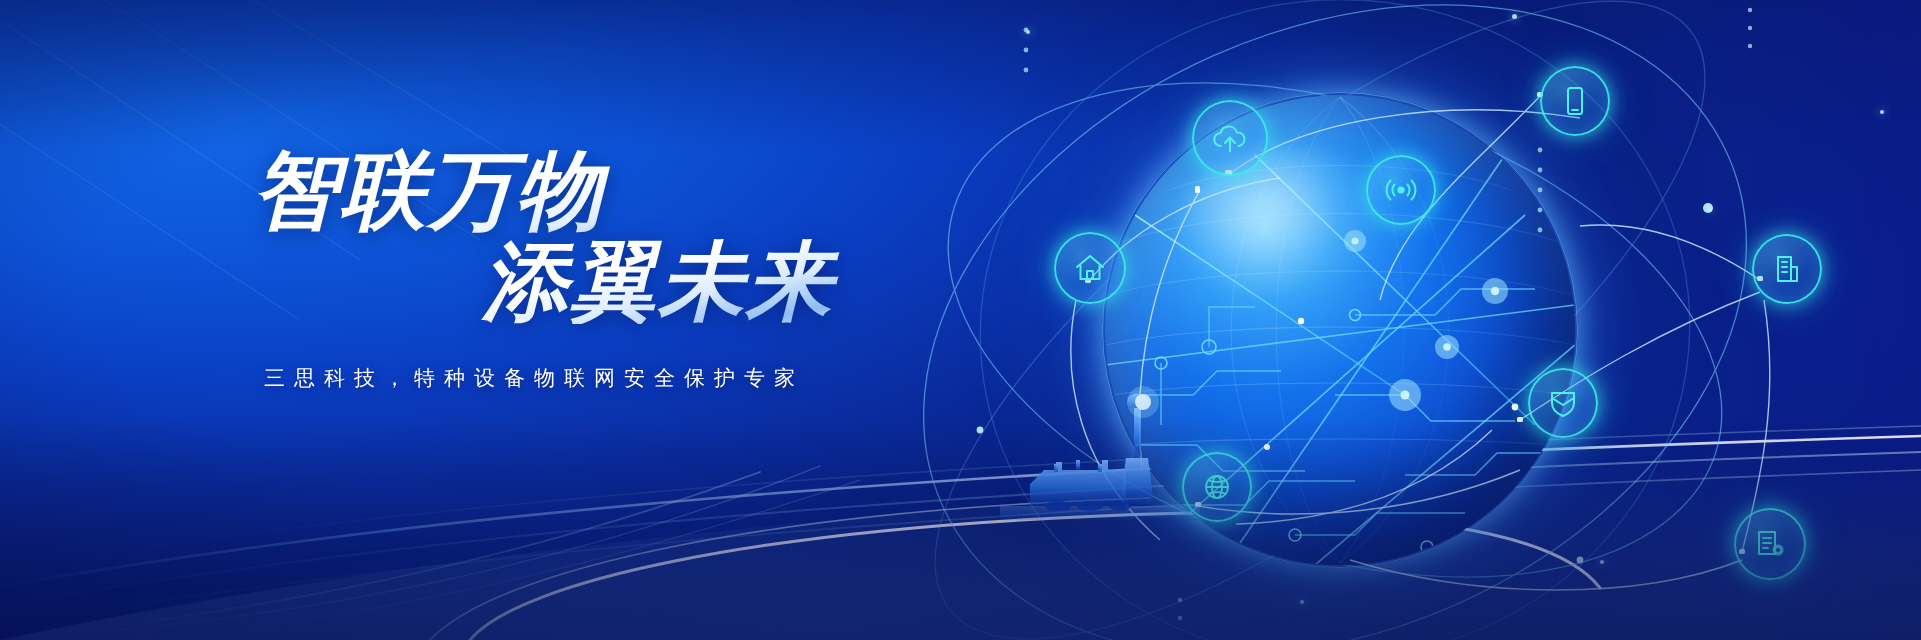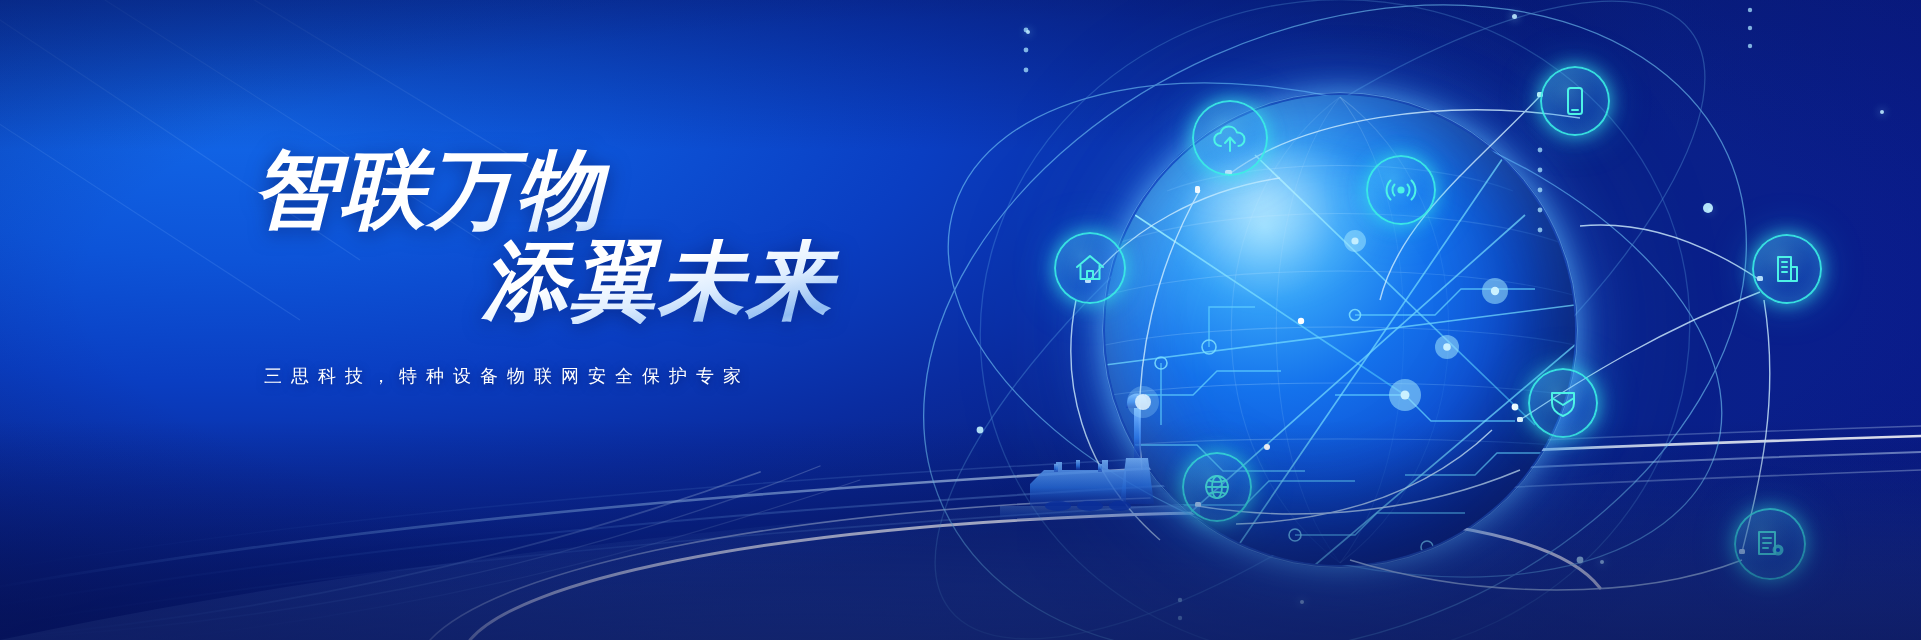--- a/index.html
+++ b/index.html
@@ -1,21 +1,21 @@
 <!DOCTYPE html>
 <html lang="zh"><head>
 <meta charset="utf-8">
 <title>Banner</title>
 <style>
   html,body{margin:0;padding:0;background:#06144e;}
   #stage{
     position:relative;
     width:1921px;height:640px;
     overflow:hidden;
-    font-family:Liberation Serif, serif;
+    font-family:Liberation Sans, sans-serif;
     background:#a21caf;
   }
 
   
   .bg-base{
     position:absolute;inset:0;
     background:
       radial-gradient(ellipse 70% 80% at 12% 18%, #1267e8 0%, #0d54d8 28%, #0a3ec2 52%, #0a2ca0 74%, #081d78 100%);
   }
   .bg-vignette{
@@ -99,21 +99,21 @@
     margin:0;
     background:linear-gradient(168deg,#ffffff 0%,#ffffff 42%,#dfeeff 58%,#8fbcf2 76%,#ffffff 92%);
     -webkit-background-clip:text;background-clip:text;
     color:transparent;-webkit-text-fill-color:transparent;
     filter:drop-shadow(0 3px 10px rgba(3,20,90,.55));
     white-space:nowrap;
   }
   .headline.l2{margin-left:52px;margin-top:6px;text-align:center;}
   .subtitle{
     margin:40px 0 0 12px;
-    font-size:18px;letter-spacing:9px;color:#ffffff;font-weight:400;
+    font-size:21px;letter-spacing:9px;color:#ffffff;font-weight:400;
     text-shadow:0 2px 10px rgba(4,22,96,.7);
     white-space:nowrap;
   }
 
   
   .dot{position:absolute;border-radius:50%;background:rgba(190,235,255,.9);box-shadow:0 0 8px rgba(150,225,255,.9);}
 </style>
 </head>
 <body>
 

